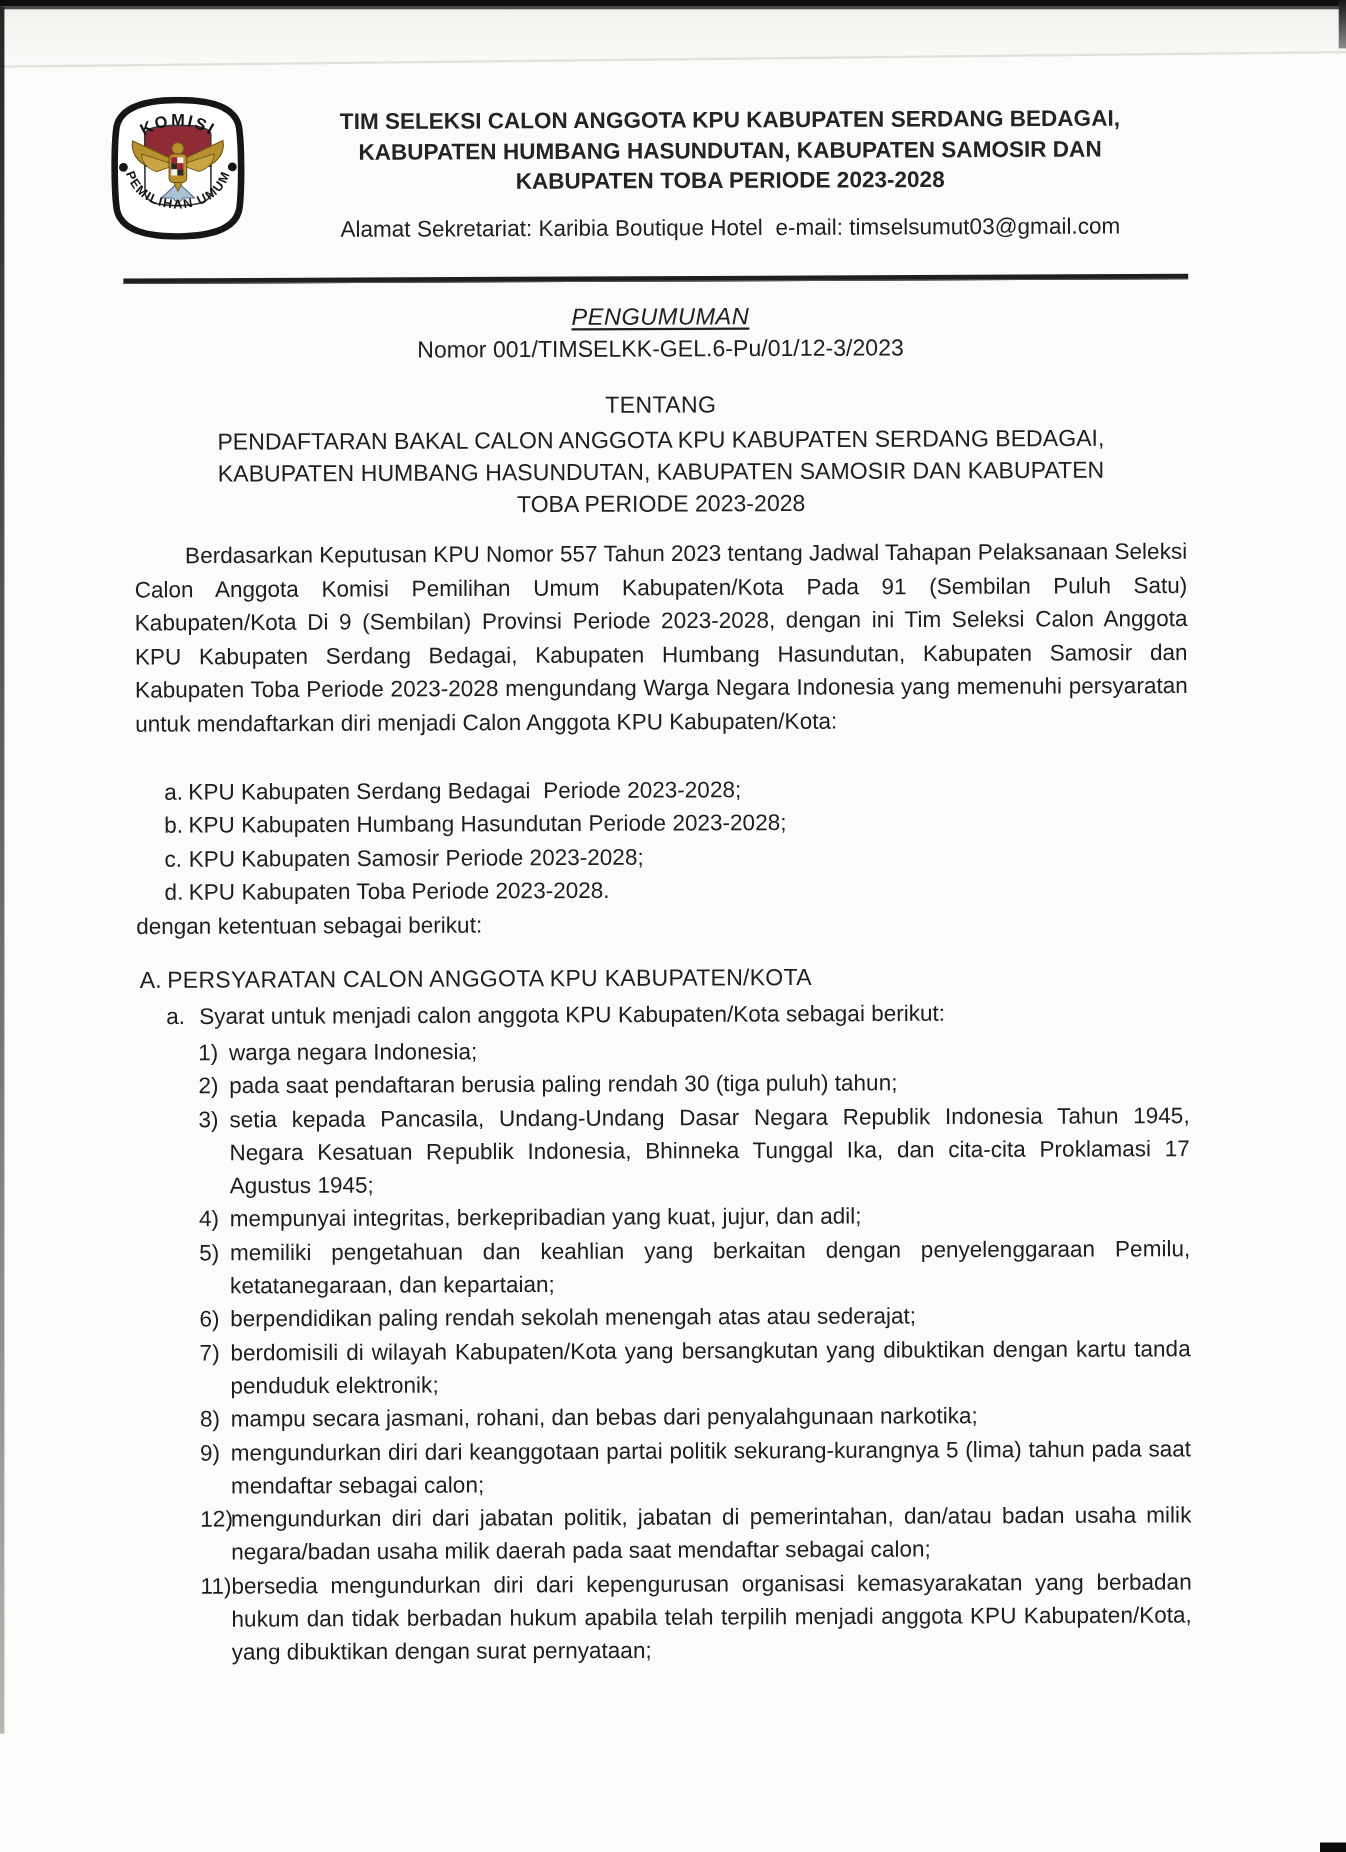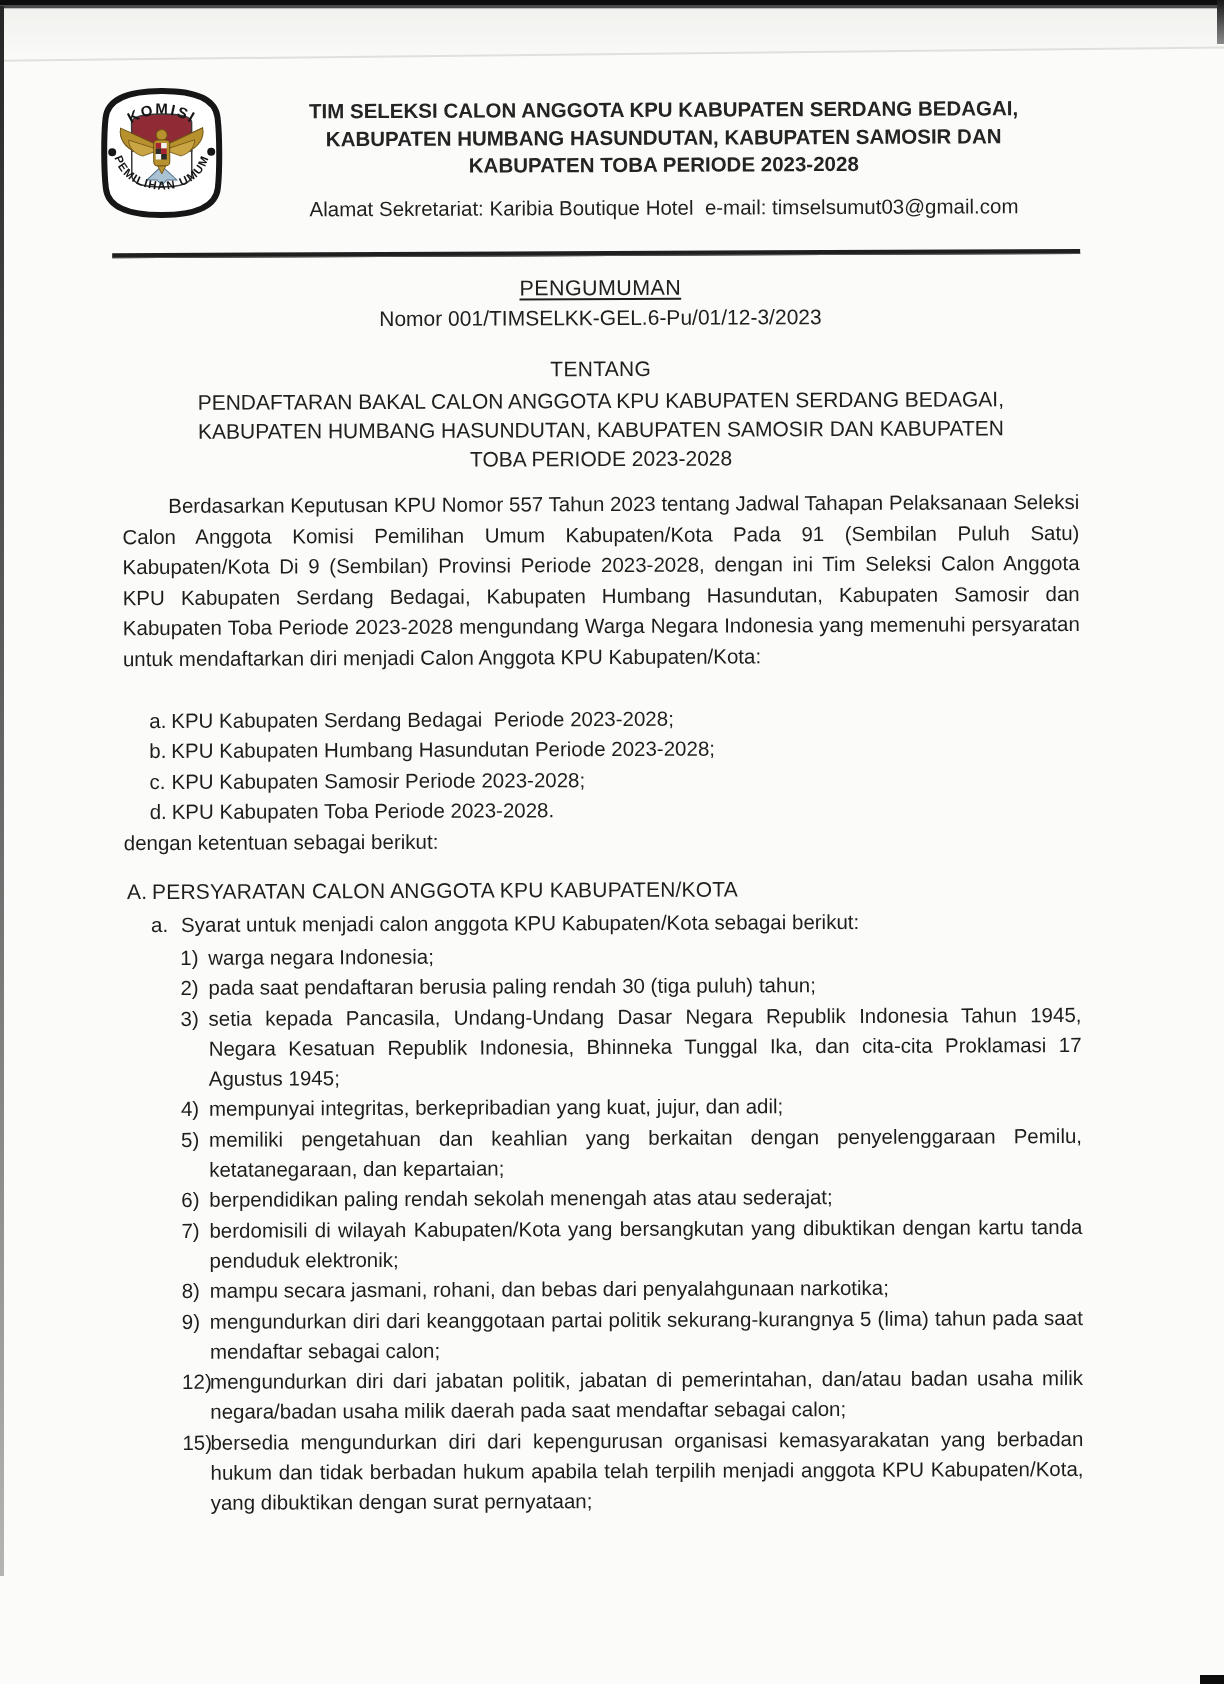--- a/index.html
+++ b/index.html
@@ -28,21 +28,21 @@
   .logo-wrap{flex:none;width:126px;height:130px;}
   .header-text{flex:1;padding-left:10px;padding-top:10px;text-align:center;}
   .header-title{font-weight:bold;font-size:20.5px;line-height:27.5px;color:#242424;}
   .header-address{margin-top:17px;font-size:20.5px;color:#1f1f1f;white-space:pre-wrap;}
   .rule{position:absolute;left:114px;top:251px;width:968px;height:4px;background:#1f1f1f;
     border-bottom:1px solid #555;}
 
   
   .cblock{position:absolute;left:123px;width:958px;text-align:center;color:#202020;}
   #pengumuman{top:276px;font-size:21.5px;letter-spacing:.4px;}
-  #pengumuman span{text-decoration:underline;text-underline-offset:3px;}
+  #pengumuman span{text-decoration:underline;text-underline-offset:3px;font-style:italic;}
   #nomor{top:306px;font-size:21px;}
   #tentang{top:357px;font-size:21px;letter-spacing:.3px;}
   #subject{top:386px;font-size:21px;line-height:29px;}
 
   
   .para{position:absolute;left:123px;top:489px;width:957px;font-size:20.5px;line-height:30.6px;
     text-align:justify;text-indent:46px;color:#1d1d1d;}
   .targets{position:absolute;left:123px;top:704px;width:957px;font-size:20.5px;line-height:30.3px;color:#1d1d1d;}
   .tgt{display:flex;}
   .tgt-m{flex:none;margin-left:26px;width:22px;}
@@ -203,19 +203,19 @@
       </div>
       <div class="req">
         <span class="req-n">9)</span>
         <span class="req-t">mengundurkan diri dari keanggotaan partai politik sekurang-kurangnya 5 (lima) tahun pada saat mendaftar sebagai calon;</span>
       </div>
       <div class="req">
         <span class="req-n">12)</span>
         <span class="req-t">mengundurkan diri dari jabatan politik, jabatan di pemerintahan, dan/atau badan usaha milik negara/badan usaha milik daerah pada saat mendaftar sebagai calon;</span>
       </div>
       <div class="req">
-        <span class="req-n">15)</span>
+        <span class="req-n">11)</span>
         <span class="req-t">bersedia mengundurkan diri dari kepengurusan organisasi kemasyarakatan yang berbadan hukum dan tidak berbadan hukum apabila telah terpilih menjadi anggota KPU Kabupaten/Kota, yang dibuktikan dengan surat pernyataan;</span>
       </div>
     </div>
 
   </div>
 </div>
 
 </body></html>

